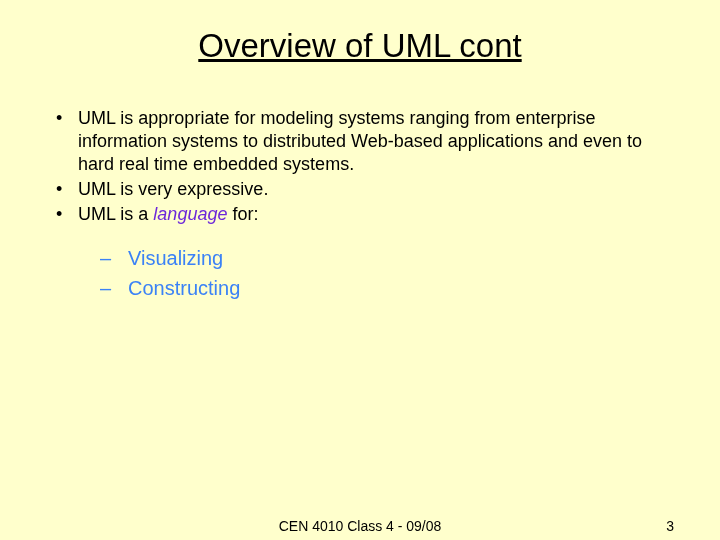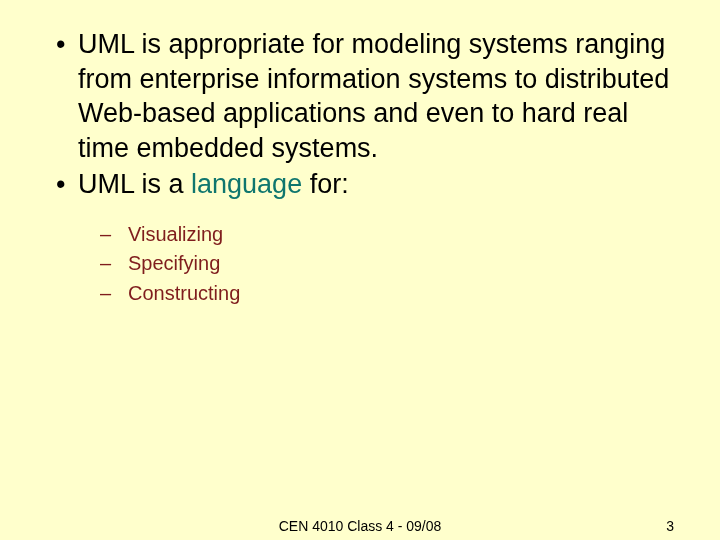--- a/index.html
+++ b/index.html
@@ -27,44 +27,45 @@
       text-decoration: underline;
       color: #000;
       margin-bottom: 42px;
       font-weight: normal;
     }
     .bullet-list {
       list-style: none;
       padding-left: 16px;
     }
     .bullet-item {
-      font-size: 27px;
+      font-size: 18px;
       color: #000;
       line-height: 1.28;
       margin-bottom: 2px;
       position: relative;
       padding-left: 22px;
     }
     .bullet-item::before {
       content: "•";
       position: absolute;
       left: 0;
       top: 0;
     }
     .emphasis {
-      color: #0f766e;
+      font-style: italic;
+      color: #6d28d9;
     }
     .sub-list {
       list-style: none;
       margin-top: 18px;
       padding-left: 60px;
     }
     .sub-item {
       font-size: 20px;
-      color: #7f1d1d;
+      color: #3b82f6;
       line-height: 1.48;
       position: relative;
       padding-left: 28px;
     }
     .sub-item::before {
       content: "–";
       position: absolute;
       left: 0;
       top: 0;
     }
@@ -83,31 +84,32 @@
     }
     .footer-right {
       position: absolute;
       right: 46px;
     }
   </style>
 </head>
 <body>
 
 <div class="slide">
+  <h1 class="title">Overview of UML cont</h1>
 
   <ul class="bullet-list">
     <li class="bullet-item">UML is appropriate for modeling systems ranging from enterprise information systems to distributed Web-based applications and even to hard real time embedded systems.</li>
+    <li class="bullet-item">UML is very expressive.</li>
     <li class="bullet-item">
       <span>UML is a </span><span class="emphasis">language</span><span> for:</span>
     </li>
   </ul>
 
   <ul class="sub-list">
     <li class="sub-item">Visualizing</li>
-    <li class="sub-item">Specifying</li>
     <li class="sub-item">Constructing</li>
   </ul>
 
   <div class="footer">
     <span class="footer-center">CEN 4010 Class 4 - 09/08</span>
     <span class="footer-right">3</span>
   </div>
 </div>
 
 </body></html>

